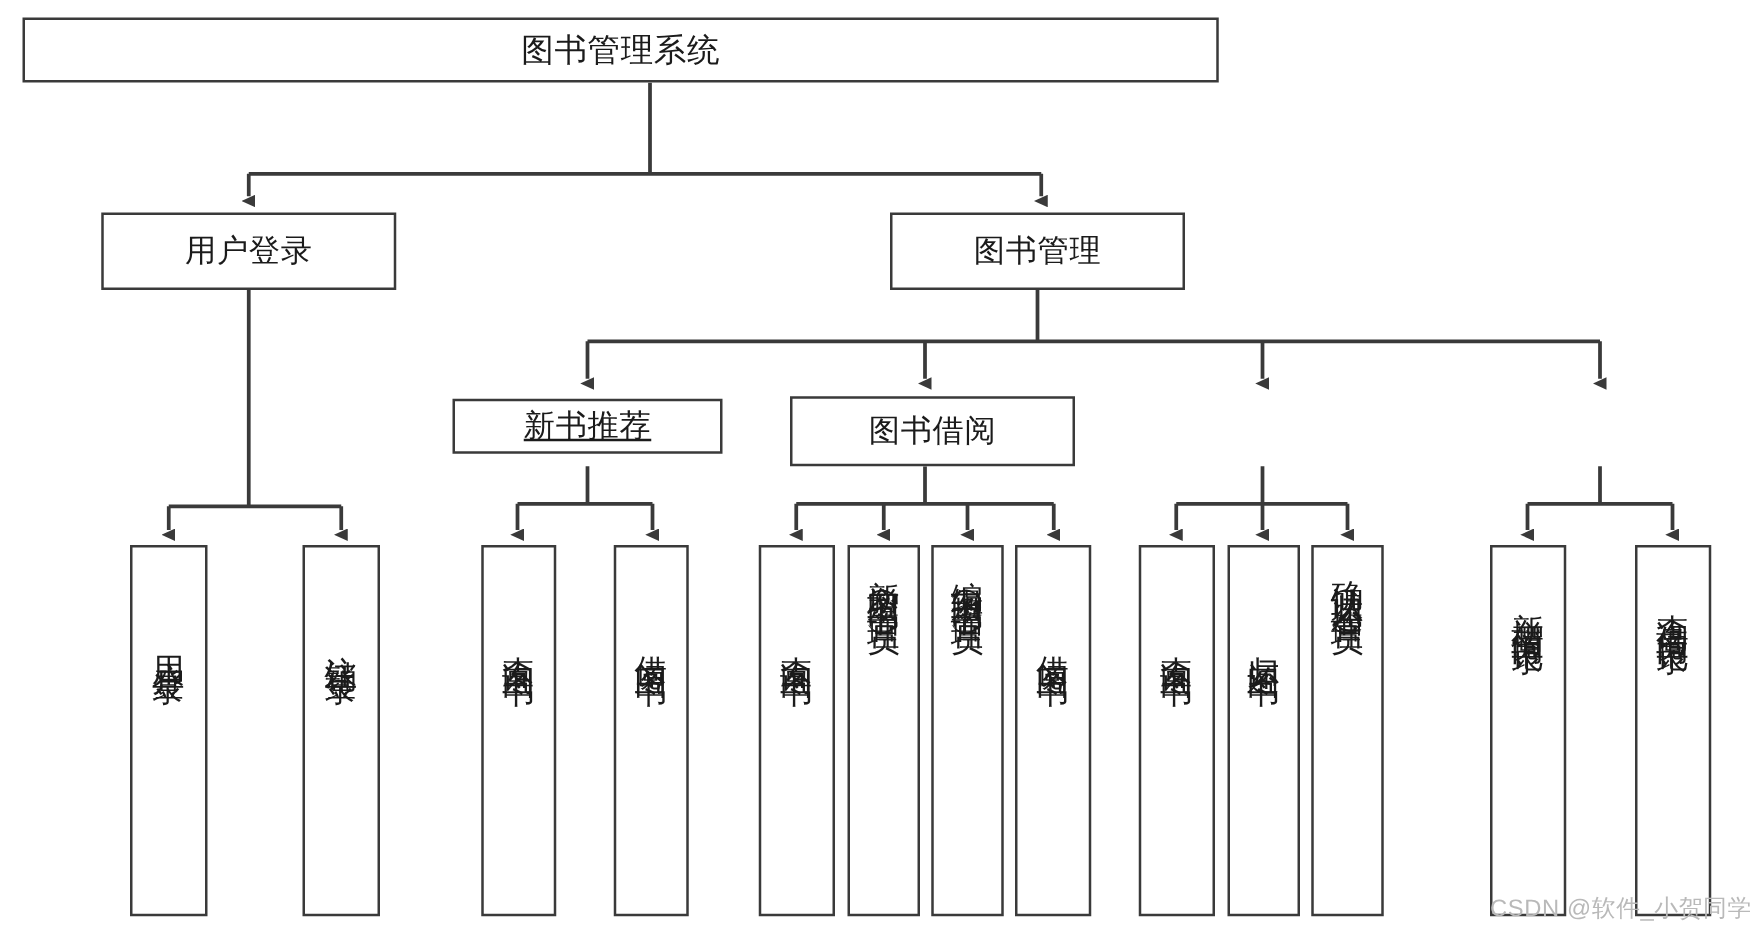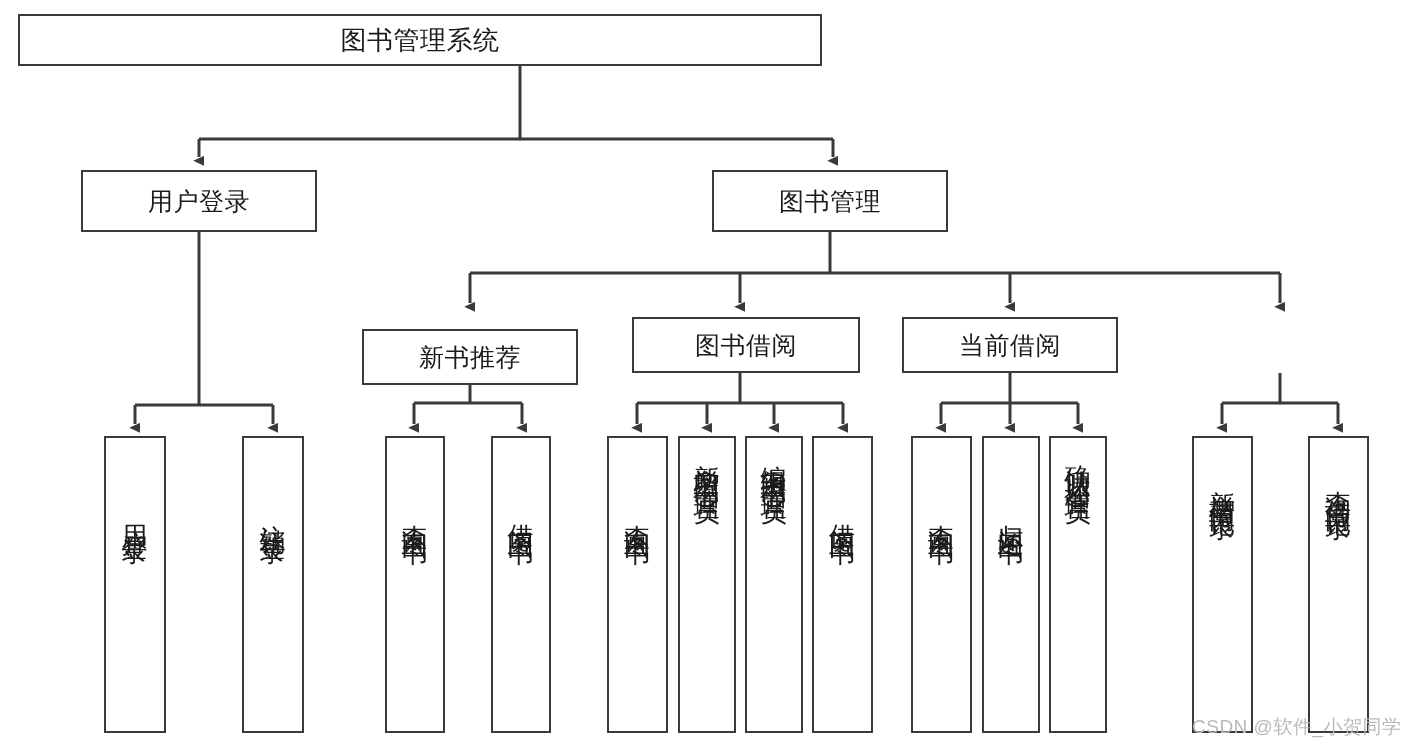--- a/index.html
+++ b/index.html
@@ -119,43 +119,40 @@
       <path d="M1010,403 L1010,424" marker-end="url(#arw)"></path>
       <path d="M1078,403 L1078,424" marker-end="url(#arw)"></path>
 
       <path d="M1280,373 L1280,403"></path>
       <path d="M1222,403 L1338,403"></path>
       <path d="M1222,403 L1222,424" marker-end="url(#arw)"></path>
       <path d="M1338,403 L1338,424" marker-end="url(#arw)"></path>
     </g>
   </svg>
 
-  <div class="node horiz root" style="left:18px; top:14px; width:804px; height:52px;">
+  <div class="node horiz root" style="left:18px; top:14px; width:957px; height:52px;">
     <span class="lbl">图书管理系统</span>
   </div>
 
   <div class="node horiz" style="left:81px; top:170px; width:236px; height:62px;">
     <span class="lbl">用户登录</span>
   </div>
 
   <div class="node horiz" style="left:712px; top:170px; width:236px; height:62px;">
     <span class="lbl">图书管理</span>
   </div>
 
-  <div class="node horiz" style="left:362px; top:329px; width:216px; height:56px;">
+  <div class="node horiz" style="left:362px; top:319px; width:216px; height:44px;text-decoration:underline;">
     <span class="lbl">新书推荐</span>
   </div>
 
   <div class="node horiz" style="left:632px; top:317px; width:228px; height:56px;">
     <span class="lbl">图书借阅</span>
   </div>
 
-  <div class="node horiz" style="left:902px; top:317px; width:216px; height:56px;">
-    <span class="lbl">当前借阅</span>
-  </div>
 
 
   <div class="node vert" style="left:104px; top:436px; width:62px; height:297px; padding-top:66px;">
     <span class="lbl">用户登录</span>
   </div>
 
   <div class="node vert" style="left:242px; top:436px; width:62px; height:297px; padding-top:66px;">
     <span class="lbl">注销登录</span>
   </div>
 

